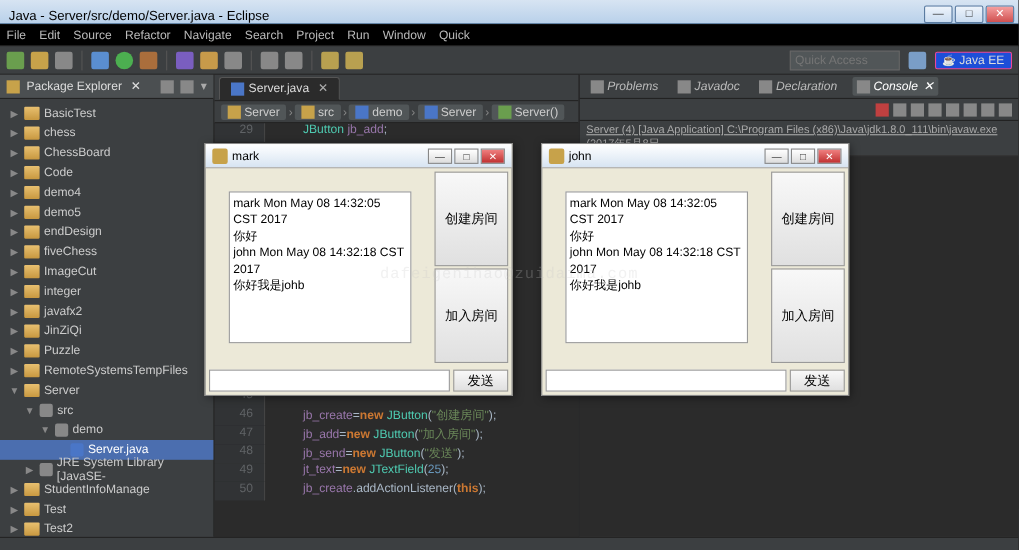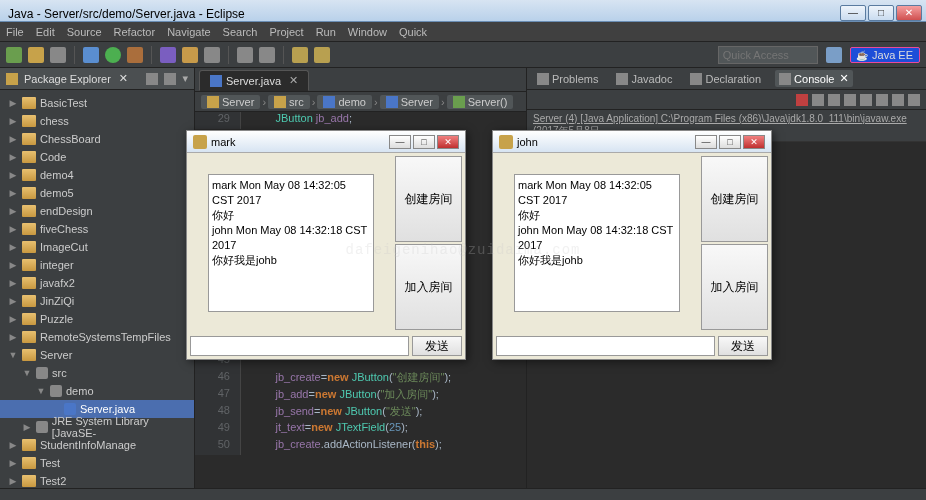--- a/index.html
+++ b/index.html
@@ -2,21 +2,21 @@
 <html><head>
 <meta charset="utf-8">
 <style>
 * { margin:0; padding:0; box-sizing:border-box; font-family:"Segoe UI",Tahoma,sans-serif; font-size:11px; }
 body { background:#2b2b2b; width:926px; height:500px; overflow:hidden; position:relative; color:#ccc; }
 .win-chrome { background:linear-gradient(#d7e4f2,#b9d1ea); height:22px; display:flex; align-items:flex-end; padding:0 4px; border-bottom:1px solid #6a8db3; }
 .win-chrome .title { flex:1; color:#000; font-size:12px; padding-left:4px; }
 .win-btns { display:flex; gap:2px; }
 .win-btn { width:26px; height:16px; border:1px solid #5a7ba0; border-radius:2px; background:linear-gradient(#eef4fb,#cadcf0); font-size:10px; line-height:14px; text-align:center; color:#333; }
 .win-btn.close { background:linear-gradient(#f5a0a0,#d05050); color:#fff; }
-.menubar { background:#404040; height:20px; display:flex; align-items:center; padding:0 6px; gap:12px; color:#bbb; border-bottom:1px solid #222; }
+.menubar { background:#000000; height:20px; display:flex; align-items:center; padding:0 6px; gap:12px; color:#bbb; border-bottom:1px solid #222; }
 .menubar span { cursor:default; }
 .toolbar { background:#3c3f41; height:26px; display:flex; align-items:center; padding:0 6px; gap:6px; border-bottom:1px solid #222; }
 .tb-icn { width:16px; height:16px; display:inline-block; border-radius:2px; }
 .tb-sep { width:1px; height:18px; background:#555; margin:0 2px; }
 .qa { margin-left:auto; display:flex; align-items:center; gap:8px; }
 .qa input { background:#515658; border:1px solid #666; color:#aaa; height:18px; width:100px; padding:0 4px; font-size:11px; }
 .persp-btn { background:#1d4ed8; border:1px solid #ec4899; padding:1px 6px; color:#ddd; border-radius:2px; font-size:10px; }
 .main { display:flex; height:calc(500px - 22px - 20px - 26px - 12px); }
 .sidebar { width:195px; background:#3c3f41; border-right:1px solid #222; display:flex; flex-direction:column; }
 .view-hdr { background:#4b4f51; height:22px; display:flex; align-items:center; padding:0 6px; color:#ddd; gap:6px; border-bottom:1px solid #222; }
@@ -42,21 +42,21 @@
 .code-line { display:flex; height:17px; }
 .gutter { width:46px; text-align:right; padding-right:10px; color:#606366; background:#313335; border-right:1px solid #444; }
 .code-txt { padding-left:10px; white-space:pre; color:#a9b7c6; }
 .kw { color:#cc7832; font-weight:bold; }
 .type { color:#4ec9b0; }
 .var { color:#9876aa; }
 .str { color:#6a8759; }
 .num { color:#6897bb; }
 .right-views { width:400px; background:#3c3f41; border-left:1px solid #222; display:flex; flex-direction:column; }
 .rv-tabs { height:22px; display:flex; align-items:center; gap:10px; padding:0 6px; border-bottom:1px solid #222; }
-.rv-tab { color:#bbb; display:flex; align-items:center; gap:3px; padding:2px 4px; }
+.rv-tab { color:#bbb; display:flex; align-items:center; gap:3px; padding:2px 4px;font-style:italic; }
 .rv-tab.active { background:#515658; border-radius:2px; color:#fff; }
 .console-tb { height:20px; display:flex; align-items:center; justify-content:flex-end; gap:4px; padding:0 6px; border-bottom:1px solid #222; }
 .console-info { padding:3px 6px; color:#aaa; font-size:10px; text-decoration:underline; border-bottom:1px solid #333; }
 .console-body { flex:1; background:#2b2b2b; font-family:Consolas,monospace; padding:4px 8px; font-size:12px; }
 .console-body .ln { height:16px; color:#a9b7c6; }
 .statusbar { height:12px; background:#3c3f41; border-top:1px solid #222; }
 .chat-window { position:absolute; width:280px; background:#ece9d8; border:1px solid #888; box-shadow:2px 2px 8px rgba(0,0,0,.5); }
 .chat-title { height:22px; background:linear-gradient(#fff,#d7e4f2); display:flex; align-items:center; padding:0 6px; gap:4px; border-bottom:1px solid #aaa; }
 .chat-title .t { flex:1; color:#000; font-size:11px; }
 .chat-ctrl { display:flex; gap:2px; }

